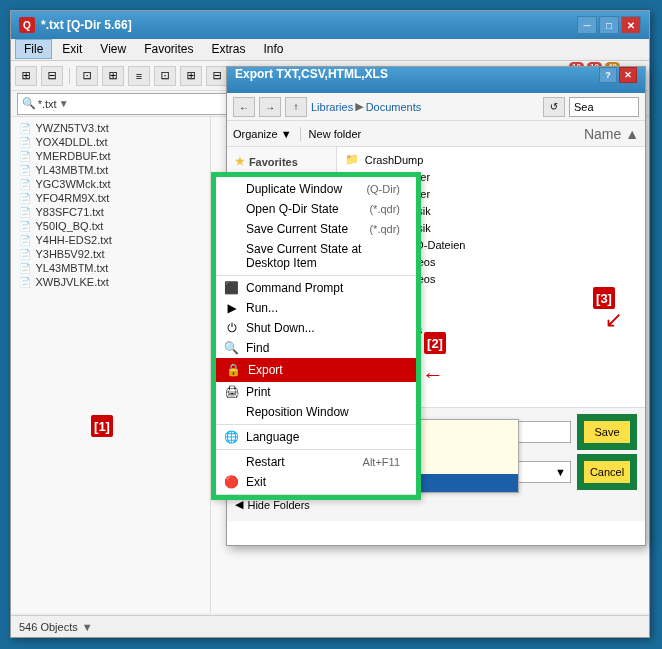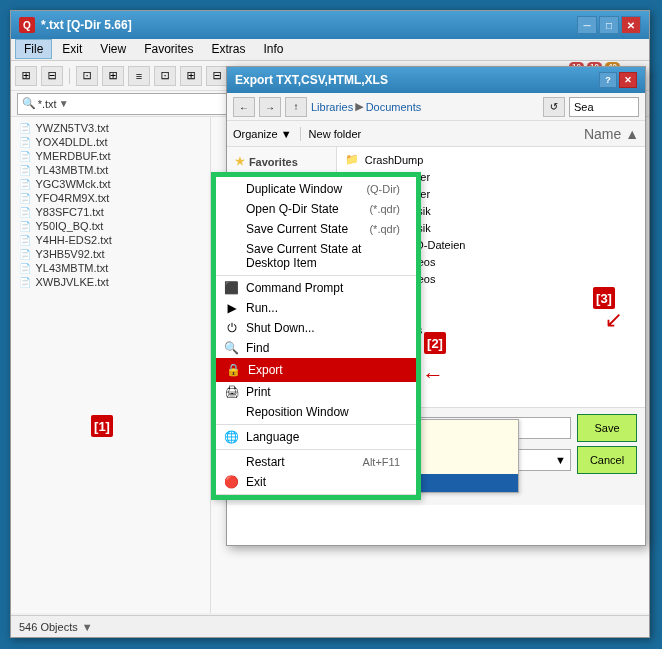--- a/index.html
+++ b/index.html
@@ -130,21 +130,21 @@
     }
     .right-panel {
       flex: 1;
       position: relative;
       background: #f8f8f8;
     }
     .dialog-title {
       background: linear-gradient(to bottom, #4a9fd4, #2e7fb5);
       height: 26px;
       display: flex;
-      align-items: center;
+      align-items: flex-start;
       padding: 0 8px;
       color: white;
       font-size: 12px;
       font-weight: bold;
     }
     .dialog-toolbar {
       background: #f5f5f5;
       height: 28px;
       display: flex;
       align-items: center;
@@ -244,23 +244,23 @@
       padding: 0 4px;
       font-size: 11px;
       background: white;
       display: flex;
       align-items: center;
       justify-content: space-between;
       cursor: pointer;
     }
     .dialog-btn {
       width: 60px;
-      height: 28px;
-      background: #bef264;
-      border: 1px solid #15803d;
+      height: 36px;
+      background: #fde047;
+      border: 7px solid #15803d;
       font-size: 11px;
       cursor: pointer;
       display: flex;
       align-items: center;
       justify-content: center;
     }
     .hide-folders {
       display: flex;
       align-items: center;
       justify-content: flex-start;

